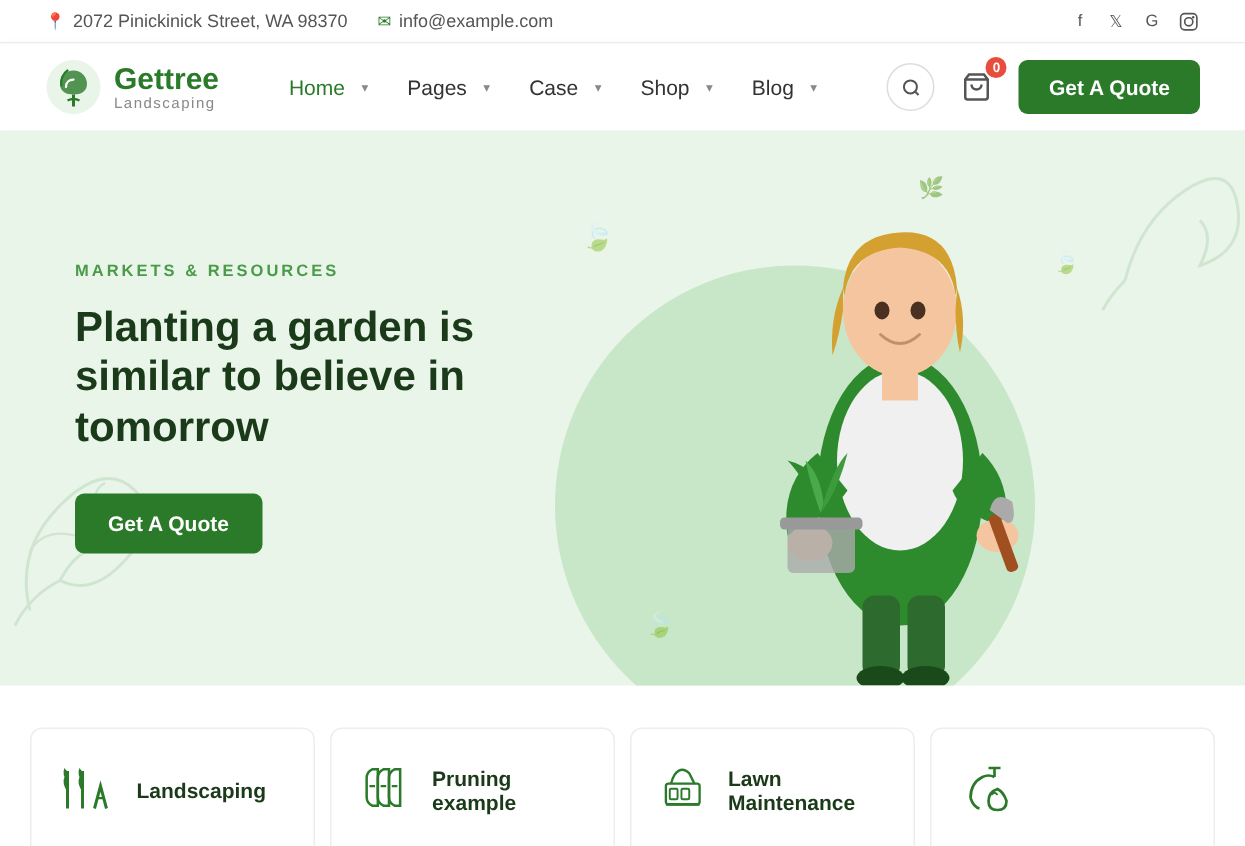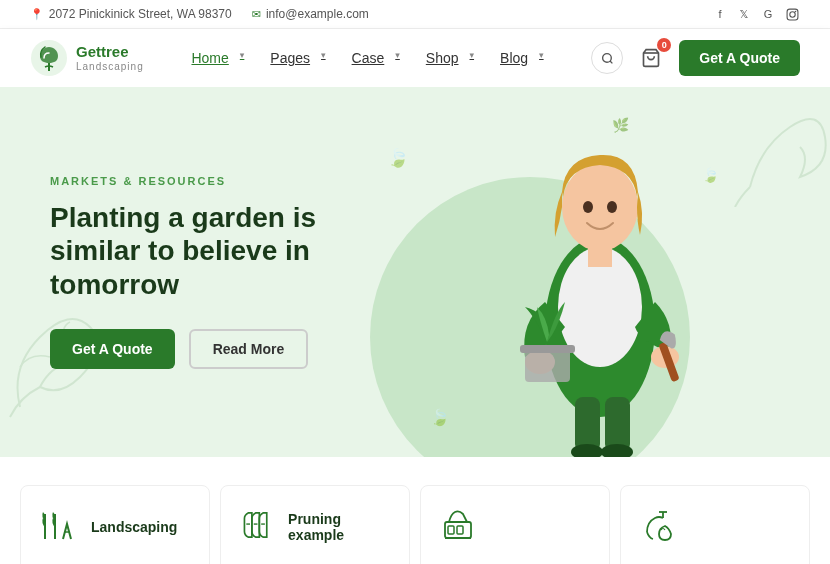--- a/index.html
+++ b/index.html
@@ -27,33 +27,33 @@
       background: #fff;
       padding: 10px 30px;
       display: flex;
       align-items: center;
       justify-content: space-between;
       box-shadow: 0 2px 8px rgba(0,0,0,0.06);
     }
     .logo { display: flex; align-items: center; gap: 8px; }
     .logo-icon { width: 38px; height: 38px; }
     .logo-text { display: flex; flex-direction: column; }
-    .logo-name { font-size: 15px; font-weight: 700; color: #2a7a2a; line-height: 1.1; }
+    .logo-name { font-size: 20px; font-weight: 700; color: #2a7a2a; line-height: 1.1; }
     .logo-sub { font-size: 10px; color: #888; letter-spacing: 1px; }
 
     .nav { display: flex; align-items: center; gap: 6px; }
     .nav-item {
       padding: 6px 10px;
       font-size: 14px;
       color: #333;
       cursor: pointer;
       display: flex;
+      align-items: center;
       gap: 11px;
       font-weight: 500;
-      text-decoration: underline;
     }
     .nav-item.active { color: #2a7a2a; }
     .chevron { font-size: 9px; color: #888; }
 
     .nav-actions { display: flex; align-items: center; gap: 12px; }
     .search-btn {
       width: 32px; height: 32px;
       border: 1.5px solid #ddd;
       border-radius: 50%;
       display: flex; align-items: center; justify-content: center;
@@ -318,21 +318,20 @@
     <path d="M50 80 Q30 90 20 110" stroke="#2a7a2a" stroke-width="2" fill="none"></path>
     <path d="M60 50 Q40 45 30 60" stroke="#2a7a2a" stroke-width="1.5" fill="none"></path>
     <path d="M75 35 Q70 20 80 15" stroke="#2a7a2a" stroke-width="1.5" fill="none"></path>
   </svg>
 
   <div class="hero-content">
     <div class="hero-label">MARKETS &amp; RESOURCES</div>
     <h1 class="hero-title">Planting a garden is similar to believe in tomorrow</h1>
     <div class="hero-buttons">
       <button class="btn-primary">Get A Quote</button>
-      <button class="btn-secondary">Read More</button>
     </div>
   </div>
 
   <span class="leaf leaf-1">🍃</span>
   <span class="leaf leaf-2">🌿</span>
   <span class="leaf leaf-4">🍃</span>
   <span class="leaf leaf-5">🍃</span>
 
   <div class="hero-bg-circle"></div>
 
@@ -423,20 +422,21 @@
 
   <div class="service-card">
     <div class="service-top">
       <svg class="service-icon" viewBox="0 0 42 42" fill="none">
         <rect x="8" y="18" width="26" height="16" rx="2" stroke="#2a7a2a" stroke-width="1.8" fill="none"></rect>
         <rect x="11" y="22" width="6" height="8" rx="1" stroke="#2a7a2a" stroke-width="1.5" fill="none"></rect>
         <rect x="20" y="22" width="6" height="8" rx="1" stroke="#2a7a2a" stroke-width="1.5" fill="none"></rect>
         <path d="M12 18 Q14 10 18 8 Q22 6 26 10 Q28 14 30 18" stroke="#2a7a2a" stroke-width="1.8" fill="none"></path>
         <line x1="8" y1="34" x2="34" y2="34" stroke="#2a7a2a" stroke-width="2"></line>
       </svg>
+      <span class="service-title">Lawn Maintenance</span>
     </div>
 
   </div>
 
   <div class="service-card">
     <div class="service-top">
       <svg class="service-icon" viewBox="0 0 42 42" fill="none">
         <path d="M10 28 Q10 18 18 14 Q22 12 26 14" stroke="#2a7a2a" stroke-width="1.8" fill="none"></path>
         <path d="M26 14 L26 8" stroke="#2a7a2a" stroke-width="1.8"></path>
         <path d="M22 8 L30 8" stroke="#2a7a2a" stroke-width="1.8"></path>

